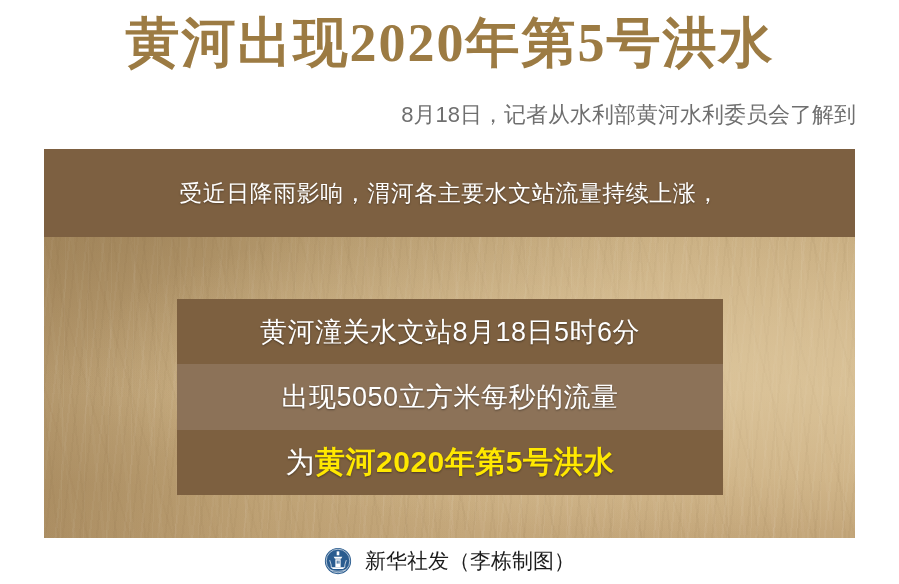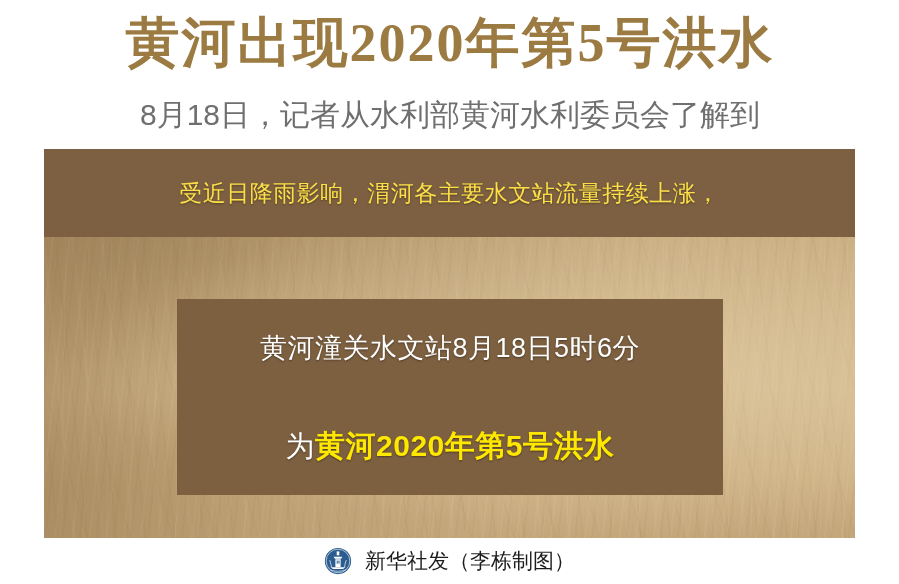--- a/index.html
+++ b/index.html
@@ -48,25 +48,25 @@
     text-align: center;
   }
 
   .subhead {
     position: absolute;
     left: 44px;
     top: 98px;
     width: 812px;
     height: 34px;
     color: #6f6f6f;
-    font-size: 30px;
+    font-size: 22px;
     line-height: 34px;
     letter-spacing: 0px;
     white-space: nowrap;
-    text-align: center;
+    text-align: right;
   }
 
   
   .photo-stage {
     position: absolute;
     left: 44px;
     top: 149px;
     width: 811px;
     height: 389px;
     overflow: hidden;
@@ -145,21 +145,21 @@
     left: 0;
     top: 0;
     width: 811px;
     height: 88px;
     background: #7d6041;
     display: flex;
     align-items: center;
     justify-content: center;
   }
   .lead-banner-text {
-    color: #fde047;
+    color: #ffffff;
     font-size: 23px;
     line-height: 34px;
     text-align: center;
     letter-spacing: 0.5px;
     text-shadow: 0 1px 2px rgba(0,0,0,0.35);
     padding: 0 24px;
   }
   .lead-line {
     display: block;
     white-space: nowrap;
@@ -245,20 +245,23 @@
 
     <div class="lead-banner">
       <div class="lead-banner-text">
         <span class="lead-line">受近日降雨影响，渭河各主要水文站流量持续上涨，</span>
       </div>
     </div>
 
     <div class="fact-stack">
       <div class="fact-row tone-dark">
         <span class="fact-text">黄河潼关水文站8月18日5时6分</span>
+      </div>
+      <div class="fact-row tone-light">
+        <span class="fact-text">出现5050立方米每秒的流量</span>
       </div>
       <div class="fact-row tone-dark">
         <span class="fact-text emphasis"><span>为</span><span class="hl-yellow">黄河2020年第5号洪水</span></span>
       </div>
     </div>
   </div>
 
   <div class="footer-bar">
     <svg class="agency-logo" viewBox="0 0 64 64">
       <circle cx="32" cy="32" r="30" fill="#2a5c8f"></circle>

